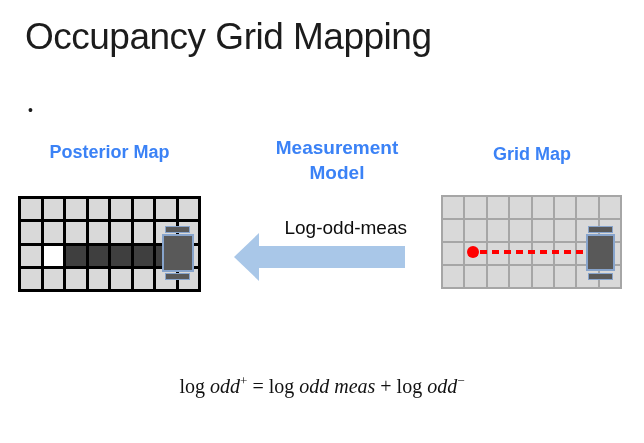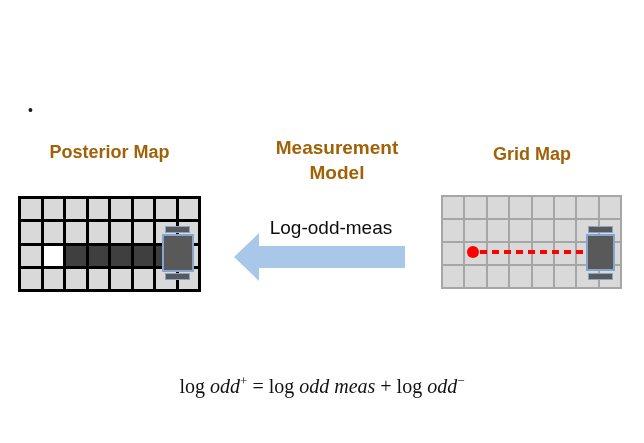--- a/index.html
+++ b/index.html
@@ -6,21 +6,21 @@
   .slide{
     position:relative;width:644px;height:443px;background:#ffffff;
     font-family:"Liberation Sans",sans-serif;color:#1c1c1c;overflow:hidden;
   }
   .title{
     position:absolute;left:25px;top:16px;font-size:37px;font-weight:400;
     letter-spacing:-0.5px;color:#1c1c1c;white-space:nowrap;
   }
   .bullet-row{position:absolute;left:28px;top:102px;font-size:17.5px;display:flex;gap:9px;align-items:baseline;}
   .bullet-marker{font-size:14px;}
-  .map-label{position:absolute;font-weight:700;text-align:center;color:#a16207;}
+  .map-label{position:absolute;font-weight:700;text-align:center;color:#3b82f6;}
   .label-posterior{left:18px;top:142px;width:183px;font-size:18px;}
   .label-measurement{left:262px;top:136px;width:150px;font-size:19px;line-height:1.3;}
   .label-prior{left:442px;top:144px;width:180px;font-size:18px;}
   .grid{position:absolute;display:grid;box-sizing:border-box;}
   .grid-posterior{left:18px;top:196px;width:183px;height:96px;border:3px solid #000;gap:3px;}
   .grid-prior{left:441px;top:195px;width:181px;height:94px;border:2px solid #a6a6a6;gap:2px;}
   .cell{width:100%;height:100%;}
   
   .robot{position:absolute;}
   .robot .body{position:absolute;background:#595959;border:2px solid #87a4cc;box-sizing:border-box;}
@@ -34,33 +34,34 @@
   
   .beam-dot{position:absolute;left:467px;top:246px;width:12px;height:12px;border-radius:50%;background:#ff0000;}
   .beam-dash{position:absolute;left:480px;top:250px;width:106px;height:4px;
     background:repeating-linear-gradient(90deg,#ff0000 0 7px,transparent 7px 12px);}
   
   .arrow{position:absolute;left:234px;top:233px;width:171px;height:48px;}
   .arrow .head{position:absolute;left:0;top:0;width:0;height:0;
     border-top:24px solid transparent;border-bottom:24px solid transparent;
     border-right:25px solid #a9c7e8;}
   .arrow .shaft{position:absolute;left:25px;top:13px;width:146px;height:22px;background:#a9c7e8;}
-  .arrow-label{position:absolute;left:255px;top:217px;width:152px;text-align:center;
+  .arrow-label{position:absolute;left:255px;top:217px;width:152px;text-align:right;
     font-size:19px;color:#0d0d0d;white-space:nowrap;}
   
   .formula{position:absolute;left:0;top:375px;width:644px;text-align:center;
     font-family:"Liberation Serif",serif;font-size:20px;color:#111;white-space:pre;}
   .formula .it{font-style:italic;}
   .formula sup{font-size:13px;line-height:0;}
 </style>
 </head>
 <body>
 
 <div class="slide">
 
+  <div class="title">Occupancy Grid Mapping</div>
 
   <div class="bullet-row">
     <span class="bullet-marker">•</span>
   </div>
 
   <div class="map-label label-posterior">Posterior Map</div>
   <div class="map-label label-measurement">Measurement Model</div>
   <div class="map-label label-prior">Grid Map</div>
 
   <div class="grid grid-posterior" style="grid-template-columns: repeat(8, 1fr); grid-template-rows: repeat(4, 1fr); background: rgb(0, 0, 0); border-color: rgb(0, 0, 0);">

